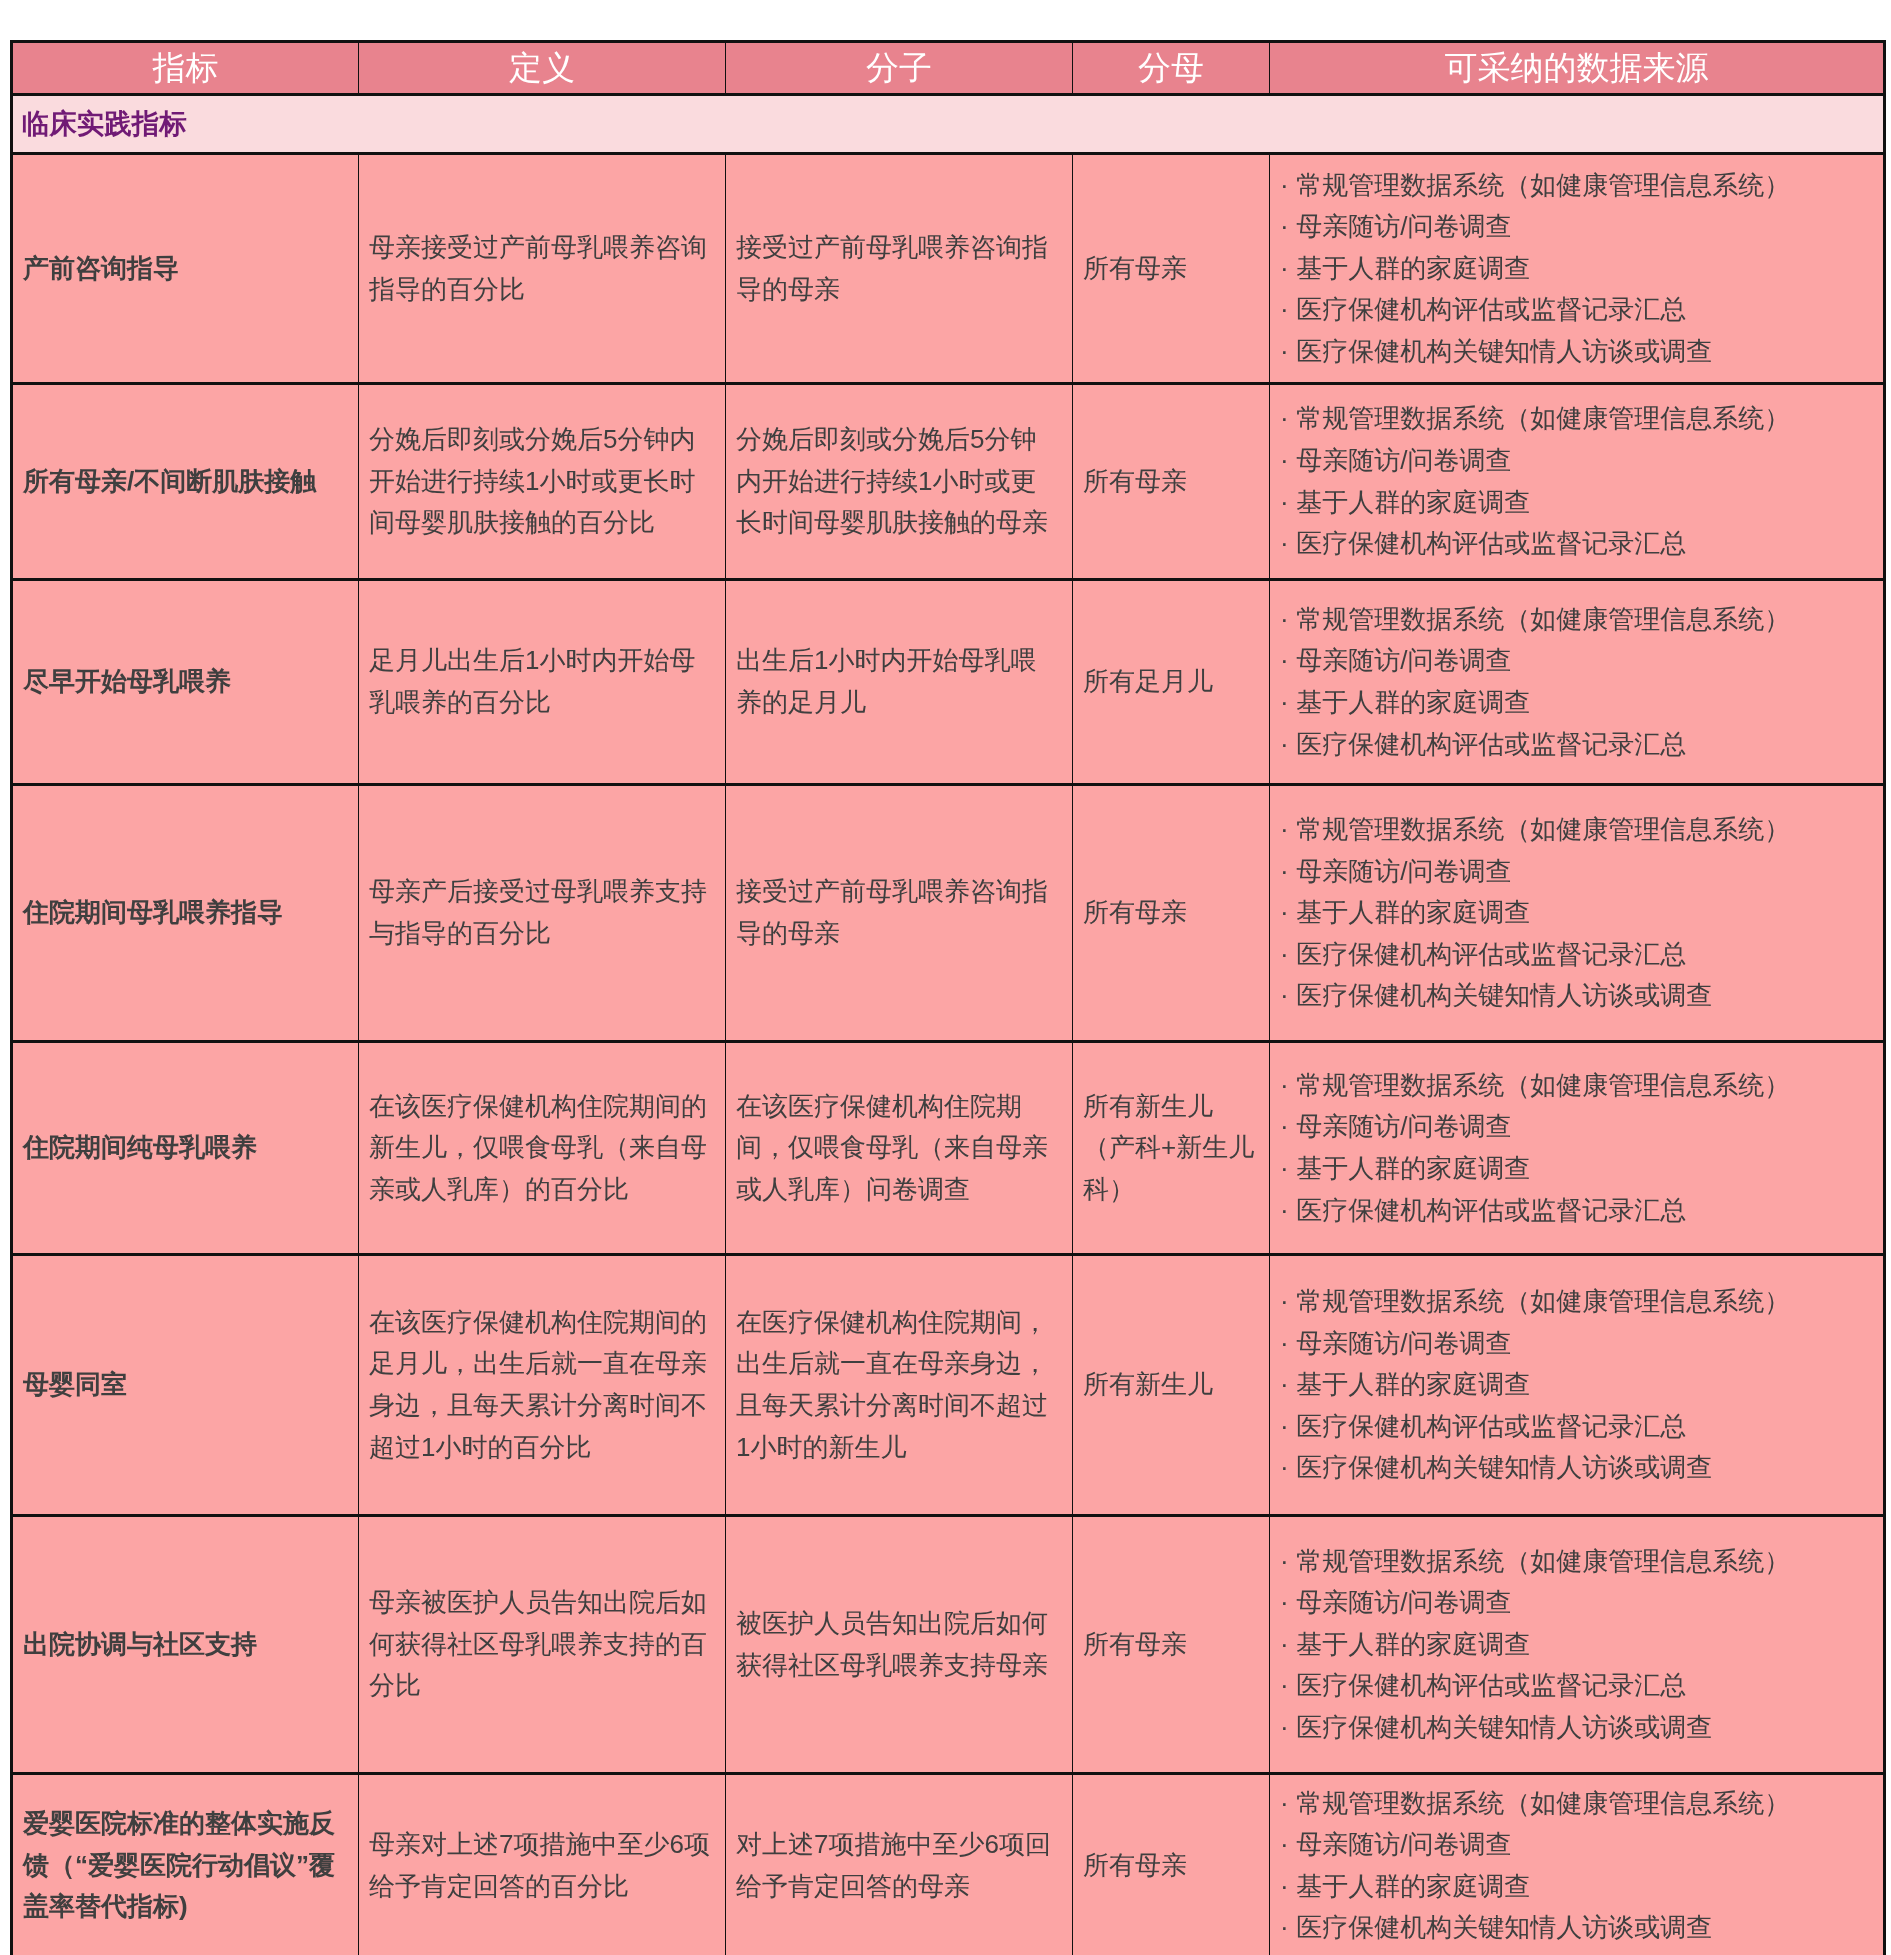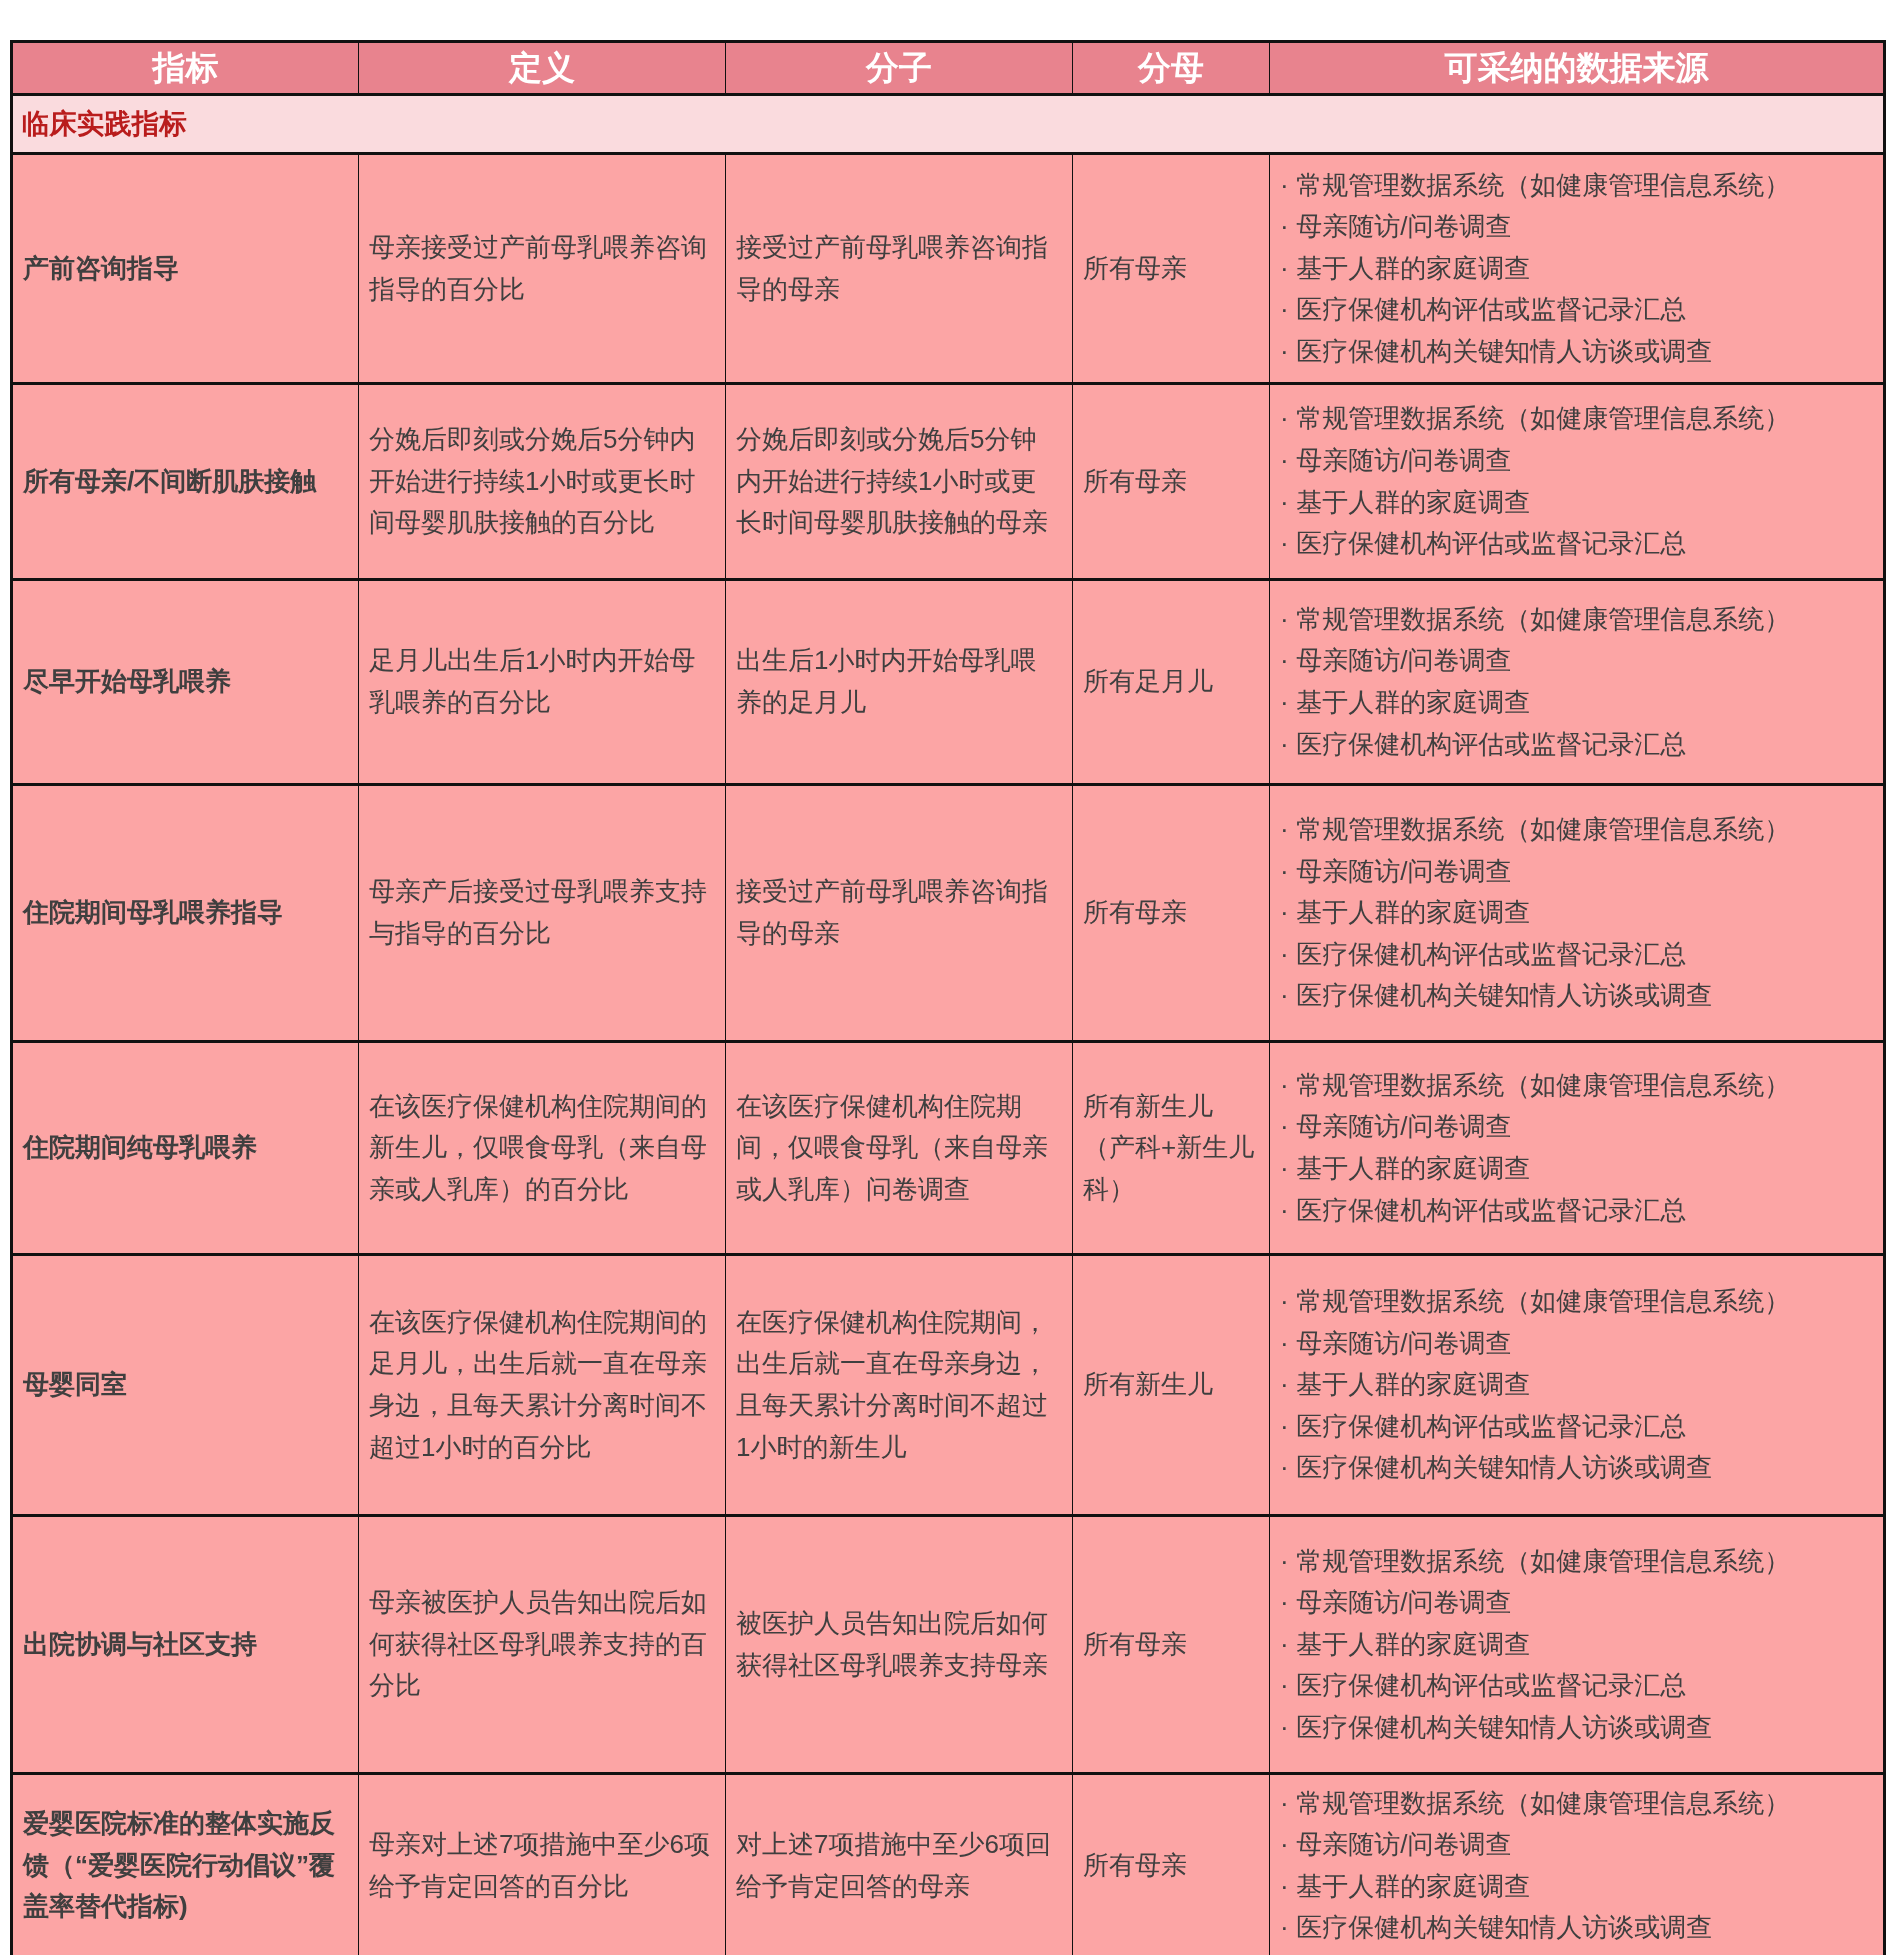--- a/index.html
+++ b/index.html
@@ -32,29 +32,29 @@
     border-bottom: 3.1px solid #111111;
     border-left: 1.9px solid #111111;
     border-right: 1.9px solid #111111;
     box-sizing: border-box;
     overflow: hidden;
   }
   tr.head-row th {
     background: #E8838E;
     color: #ffffff;
     font-size: 33px;
-    font-weight: 700;
+    font-weight: 400;
     text-align: center;
     vertical-align: middle;
     height: 53px;
     padding: 2.5px 6.3px;
   }
   tr.section-row td {
     background: #FADBDE;
-    color: #b91c1c;
+    color: #701a75;
     font-size: 27.5px;
     font-weight: 700;
     text-align: left;
     vertical-align: middle;
     height: 59px;
     padding: 2.5px 8.8px;
   }
   tr.data-row td {
     background: #fca5a5;
     color: #3f3f3f;

